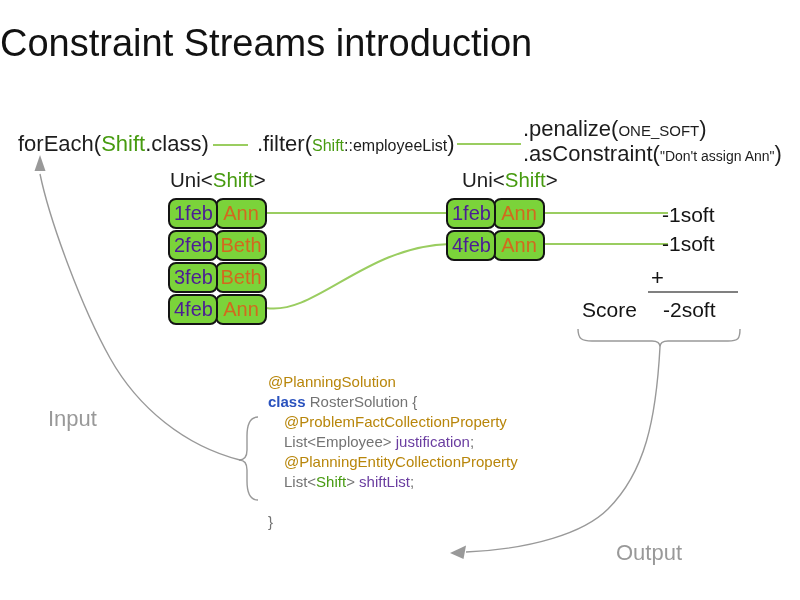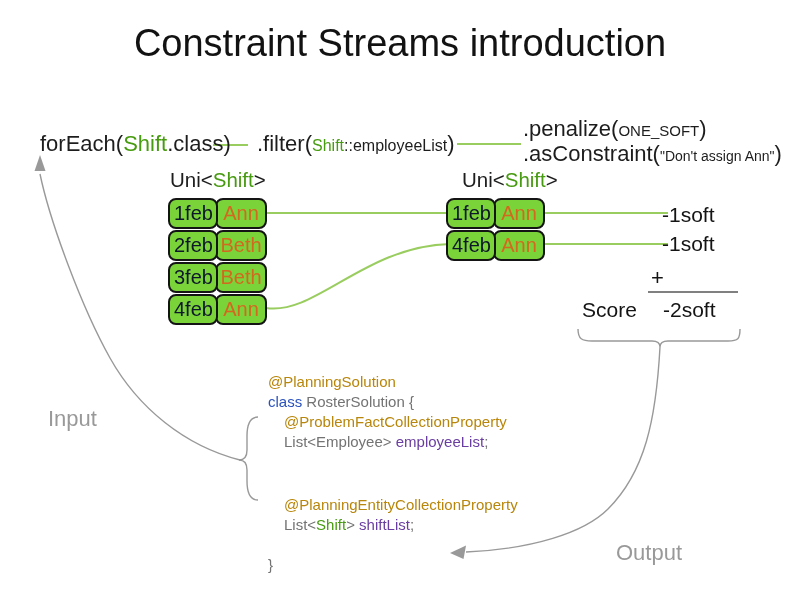--- a/index.html
+++ b/index.html
@@ -6,46 +6,46 @@
   #canvas{
     position:relative;width:800px;height:600px;background:#ffffff;
     font-family:"Liberation Sans", sans-serif;color:var(--text_black);
     overflow:hidden;
   }
   .abs{position:absolute;white-space:nowrap;}
   #overlay{position:absolute;left:0;top:0;z-index:0;}
   .layer{position:absolute;left:0;top:0;z-index:1;width:100%;height:100%;pointer-events:none;}
   .layer > *{pointer-events:auto;}
 
-  .title{left:0;top:22px;width:800px;text-align:center;font-size:38px;letter-spacing:0;color:#121212;}
+  .title{left:0;top:22px;width:800px;font-size:38px;letter-spacing:0;color:#121212;}
   .subtitle{left:0;top:64px;width:800px;text-align:center;font-size:16.5px;color:#1c1c1c;}
 
   .flow{font-size:22px;color:#1d1d1d;}
   .flow .small{font-size:16px;}
   .flow .smaller{font-size:15px;}
   .flow .smallest{font-size:14px;}
   .green-type{color:var(--type_green);}
 
   .uni-label{font-size:20.5px;color:#1d1d1d;}
 
   .stream{position:absolute;}
   .cell{position:absolute;box-sizing:border-box;height:31px;background:var(--box_green);
     border:2px solid #141414;border-radius:8px;display:flex;align-items:center;
     font-size:20px;}
-  .cell.date{left:0;width:50px;padding-left:4px;color:#0f172a;z-index:2;}
+  .cell.date{left:0;width:50px;padding-left:4px;color:#4c1d95;z-index:2;}
   .cell.emp{left:47px;width:52px;justify-content:center;color:var(--employee_orange);z-index:1;}
 
   .score-text{font-size:21px;color:#141414;}
   .plus{font-size:22px;color:#141414;}
   .gray-label{font-size:22px;color:var(--gray);margin-top:44px;}
 
   .code{left:268px;top:372px;font-size:15px;line-height:20px;color:#141414;}
   .code-line{height:20px;white-space:pre;}
   .seg-annotation{color:var(--annotation_gold);}
-  .seg-keyword{color:var(--keyword_blue);font-weight:normal;}
+  .seg-keyword{color:var(--keyword_blue);font-weight:bold;}
   .seg-field{color:var(--field_purple);}
   .seg-type{color:var(--type_green);}
   .seg-plain{color:#737373;}
 
   .gl{stroke:var(--line_green);stroke-width:2;fill:none;}
   .sum{stroke:var(--sum_line_gray);stroke-width:2;fill:none;}
   .gr{stroke:var(--gray);stroke-width:1.4;fill:none;}
   .ga{fill:var(--gray);stroke:none;}
 </style>
 </head>
@@ -66,21 +66,21 @@
     <polygon class="ga" points="40,155 34.5,171 45.5,171"></polygon>
     <path class="gr" d="M578,329 C578,339 582,341 592,341 L652,341 C658,341 660,343 660,347 C660,343 662,341 668,341 L728,341 C738,341 740,339 740,329"></path>
     <path class="gr" d="M660,347 C656,420 645,472 608,509 C584,533 532,549 466,552"></path>
     <polygon class="ga" points="450,553 466,545.5 463.5,559"></polygon>
   </svg>
 
   <div class="layer">
 
     <div class="abs title">Constraint Streams introduction</div>
 
-    <div class="abs flow" style="left:18px;top:131px;margin-left:22px;"><span>forEach(</span><span class="green-type">Shift</span><span>.class)</span></div>
+    <div class="abs flow" style="left:18px;top:131px;"><span>forEach(</span><span class="green-type">Shift</span><span>.class)</span></div>
 
     <div class="abs flow" style="left:257px;top:131px;"><span>.filter(</span><span class="small green-type">Shift</span><span class="small">::employeeList</span><span>)</span></div>
 
     <div class="abs flow" style="left:523px;top:116px;"><span>.penalize(</span><span class="smaller">ONE_SOFT</span><span>)</span></div>
 
     <div class="abs flow" style="left:523px;top:141px;"><span>.asConstraint(</span><span class="smallest">"Don't assign Ann"</span><span>)</span></div>
 
     <div class="abs uni-label" style="left:170px;top:168px;"><span>Uni&lt;</span><span class="green-type">Shift</span><span>&gt;</span></div>
 
     <div class="abs uni-label" style="left:462px;top:168px;"><span>Uni&lt;</span><span class="green-type">Shift</span><span>&gt;</span></div>
@@ -120,21 +120,21 @@
     <div class="abs score-text" style="left:582px;top:298px;">Score</div>
     <div class="abs score-text" style="left:663px;top:298px;">-2soft</div>
 
     <div class="abs gray-label" style="left:48px;top:362px;">Input</div>
     <div class="abs gray-label" style="left:616px;top:496px;">Output</div>
 
     <div class="abs code">
         <div class="code-line" style="padding-left: 0px;"><span class="seg-annotation">@PlanningSolution</span></div>
         <div class="code-line" style="padding-left: 0px;"><span class="seg-keyword">class</span><span class="seg-plain"> RosterSolution {</span></div>
         <div class="code-line" style="padding-left: 16px;"><span class="seg-annotation">@ProblemFactCollectionProperty</span></div>
-        <div class="code-line" style="padding-left: 16px;"><span class="seg-plain">List&lt;Employee&gt; </span><span class="seg-field">employeeList</span><span class="seg-plain">;</span></div>
-        <div class="code-line" style="padding-left: 16px; margin-top: 43px;"><span class="seg-annotation">@PlanningEntityCollectionProperty</span></div>
+        <div class="code-line" style="padding-left: 16px;"><span class="seg-plain">List&lt;Employee&gt; </span><span class="seg-field">justification</span><span class="seg-plain">;</span></div>
+        <div class="code-line" style="padding-left: 16px;"><span class="seg-annotation">@PlanningEntityCollectionProperty</span></div>
         <div class="code-line" style="padding-left: 16px;"><span class="seg-plain">List&lt;</span><span class="seg-type">Shift</span><span class="seg-plain">&gt; </span><span class="seg-field">shiftList</span><span class="seg-plain">;</span></div>
         <div class="code-line" style="padding-left: 16px;"></div>
         <div class="code-line" style="padding-left: 0px;"><span class="seg-plain">}</span></div>
       </div>
   </div>
 
 </div>
 
 </body></html>

